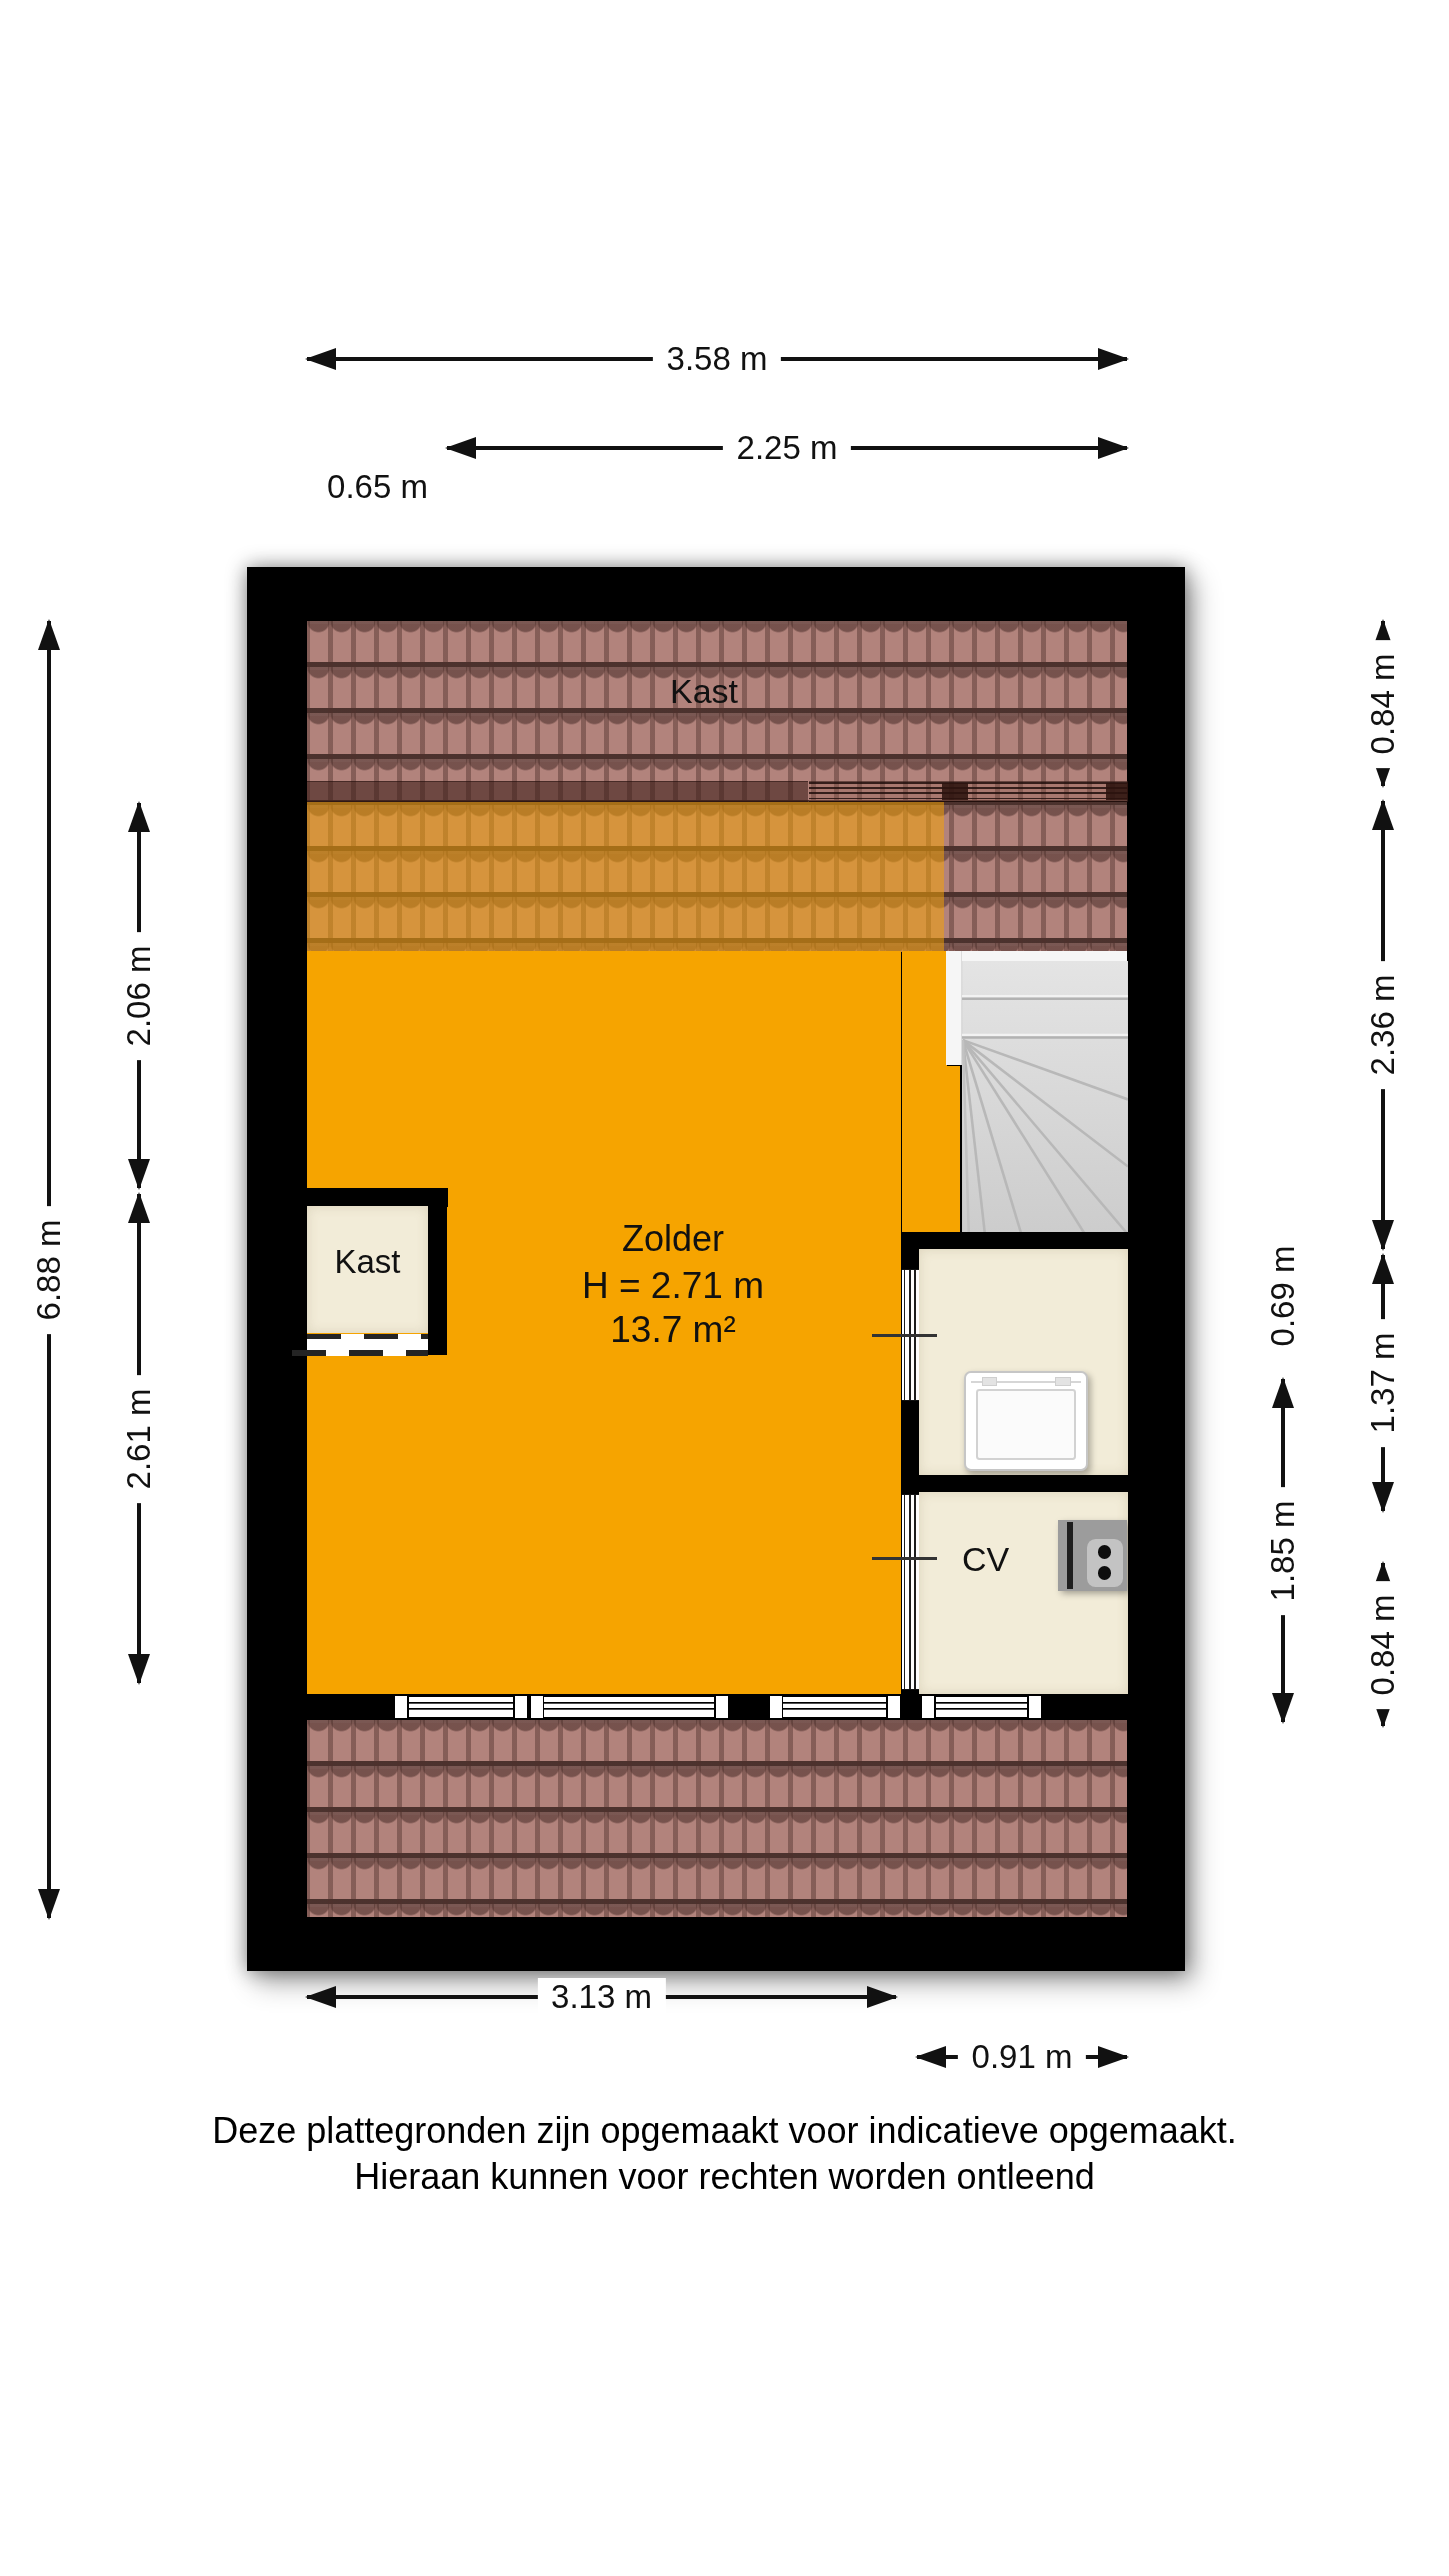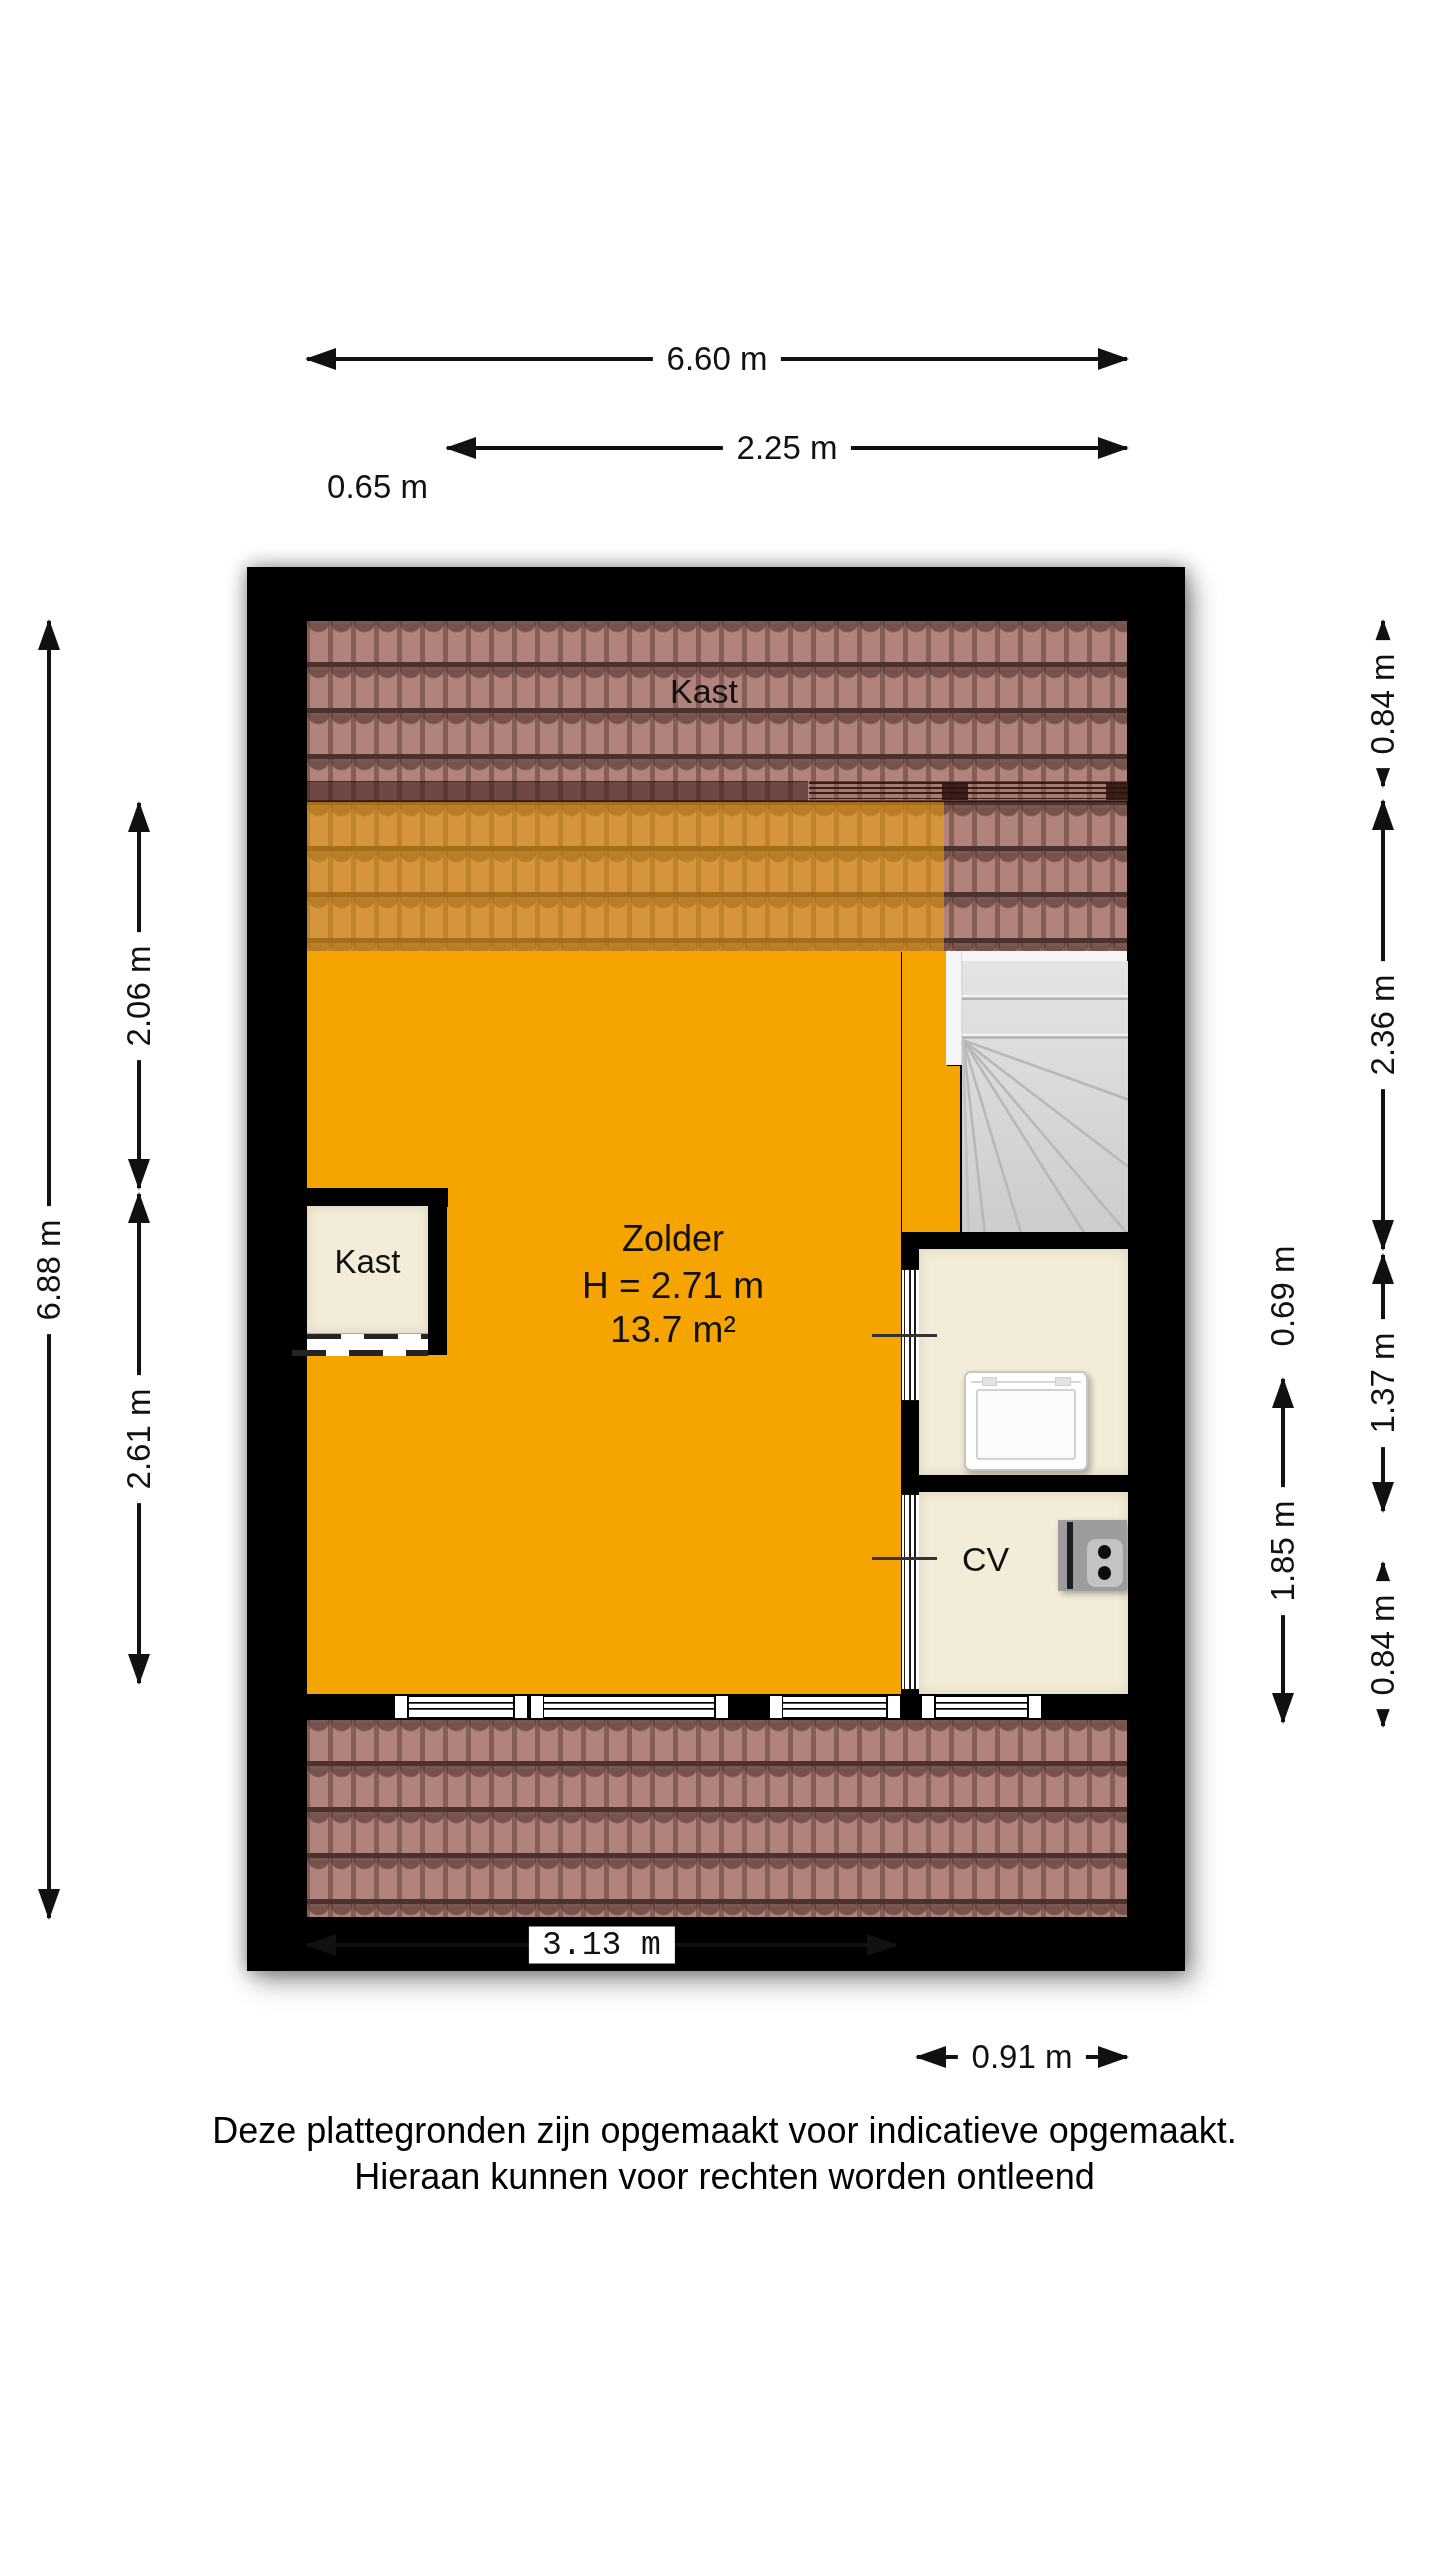--- a/index.html
+++ b/index.html
@@ -90,21 +90,21 @@
 </style>
 </head>
 <body>
 
 <div id="stage">
 
   <div class="abs dim-h" style="left:307px;top:340px;width:820px;">
     <span class="ah-l"></span>
     <span class="line"></span>
     <span class="ah-r"></span>
-    <span class="label">6.60 m</span>
+    <span class="label">3.58 m</span>
   </div>
   <div class="abs free-label" style="left:309px;top:428px;width:137px;text-align:center;margin-top:40px;">0.65 m</div>
   <div class="abs dim-h" style="left:447px;top:429px;width:680px;">
     <span class="ah-l"></span>
     <span class="line"></span>
     <span class="ah-r"></span>
     <span class="label">2.25 m</span>
   </div>
 
   <div class="abs plan-frame" style="left:247px;top:567px;width:938px;height:1404px;"></div>
@@ -253,21 +253,21 @@
     <span class="label">1.37 m</span>
   </div>
   <div class="abs dim-v" style="left:1364px;top:1563px;height:163px;">
     <span class="ah-t"></span>
     <span class="stub-t"></span>
     <span class="stub-b"></span>
     <span class="ah-b"></span>
     <span class="label">0.84 m</span>
   </div>
 
-  <div class="abs dim-h" style="left:307px;top:1926px;width:589px;font-family:Liberation Mono, monospace;">
+  <div class="abs dim-h" style="left:307px;top:1978px;width:589px;">
     <span class="ah-l"></span>
     <span class="line"></span>
     <span class="ah-r"></span>
     <span class="label">3.13 m</span>
   </div>
   <div class="abs dim-h" style="left:917px;top:2038px;width:210px;">
     <span class="ah-l"></span>
     <span class="line"></span>
     <span class="ah-r"></span>
     <span class="label">0.91 m</span>

